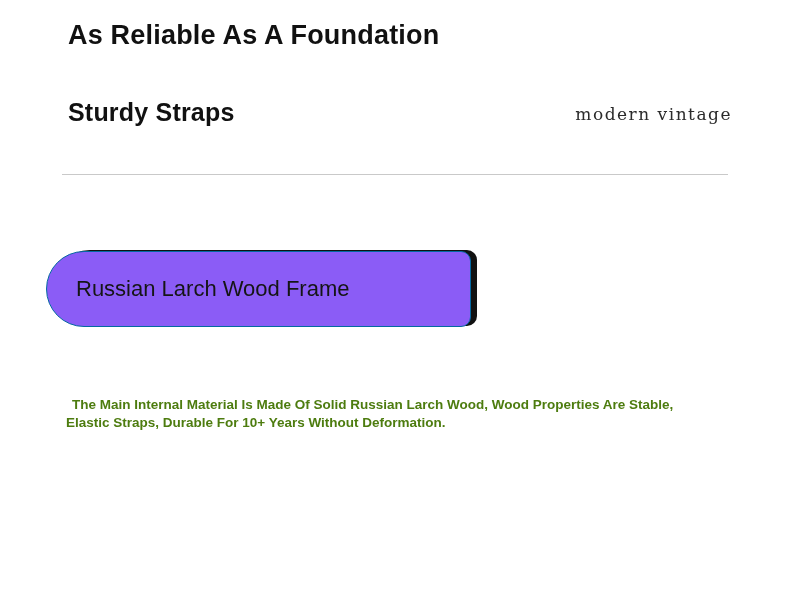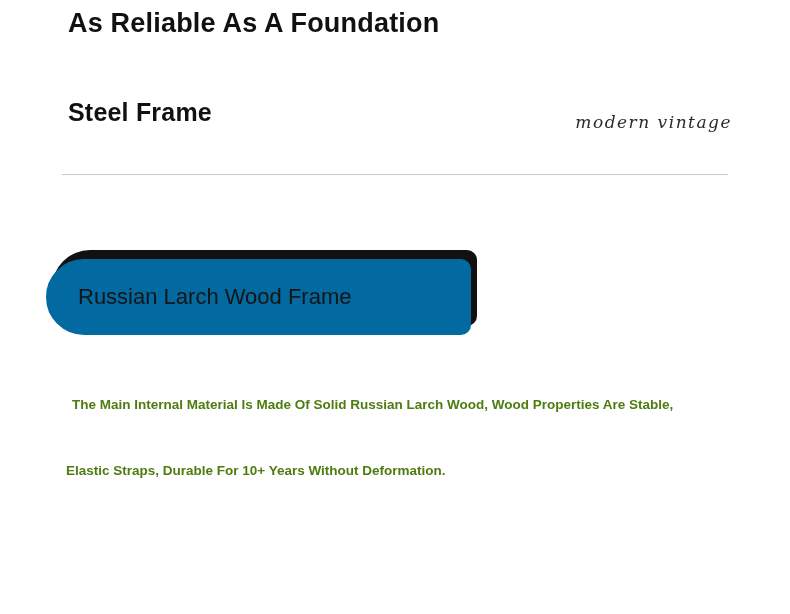--- a/index.html
+++ b/index.html
@@ -19,21 +19,21 @@
   .page {
     position: relative;
     width: 790px;
     height: 614px;
   }
 
   
   .headline {
     position: absolute;
     left: 68px;
-    top: 8px;
+    top: 20px;
     font-size: 27px;
     font-weight: bold;
     letter-spacing: 0.2px;
     color: #111111;
     white-space: nowrap;
     text-align: center;
   }
 
   .subhead {
     position: absolute;
@@ -44,26 +44,24 @@
     letter-spacing: 0.2px;
     color: #111111;
     white-space: nowrap;
   }
 
   .brand {
     position: absolute;
     right: 58px;
     top: 104px;
     font-family: "DejaVu Serif", serif;
-    font-style: italic;
     font-size: 17px;
     letter-spacing: 1.5px;
     color: #2b2b2b;
     white-space: nowrap;
-    margin-top: 8px;
   }
 
   .divider {
     position: absolute;
     left: 62px;
     top: 174px;
     width: 666px;
     height: 1px;
     background: #c9c9c9;
   }
@@ -81,26 +79,26 @@
     left: 6px;
     top: 7px;
     width: 100%;
     height: 100%;
     background: #111111;
     border-radius: 38px 10px 10px 38px;
   }
   .badge {
     position: absolute;
     left: 0;
-    top: 16px;
+    top: 8px;
     width: 100%;
     height: 100%;
     box-sizing: border-box;
-    background: #0369a1;
-    border: 3px solid #0369a1;
+    background: #8b5cf6;
+    border: 1px solid #0369a1;
     border-radius: 38px 10px 10px 38px;
     display: flex;
     align-items: center;
   }
   .badge-label {
     padding-left: 29px;
     font-size: 22px;
     font-weight: 400;
     color: #151515;
     white-space: nowrap;
@@ -114,30 +112,30 @@
     width: 690px;
   }
   .body-line {
     font-size: 13.5px;
     font-weight: bold;
     color: #4d7c0f;
     line-height: 1.35;
   }
   .body-line.l1 { margin-left: 6px; }
   .body-line.l2 { margin-top: 49px; margin-left: 3px; }
-  .body-line.l3 { margin-top: 48px; margin-left: 0px; max-width: 420px; }
+  .body-line.l3 { margin-left: 0px; max-width: 420px; }
 </style>
 </head>
 <body>
 
 <div class="page">
 
   <div class="headline">As Reliable As A Foundation</div>
 
-  <div class="subhead">Steel Frame</div>
+  <div class="subhead">Sturdy Straps</div>
 
   <div class="brand">modern vintage</div>
 
   <div class="divider"></div>
 
   <div class="badge-wrap">
     <div class="badge-shadow"></div>
     <div class="badge">
       <span class="badge-label">Russian Larch Wood Frame</span>
     </div>

